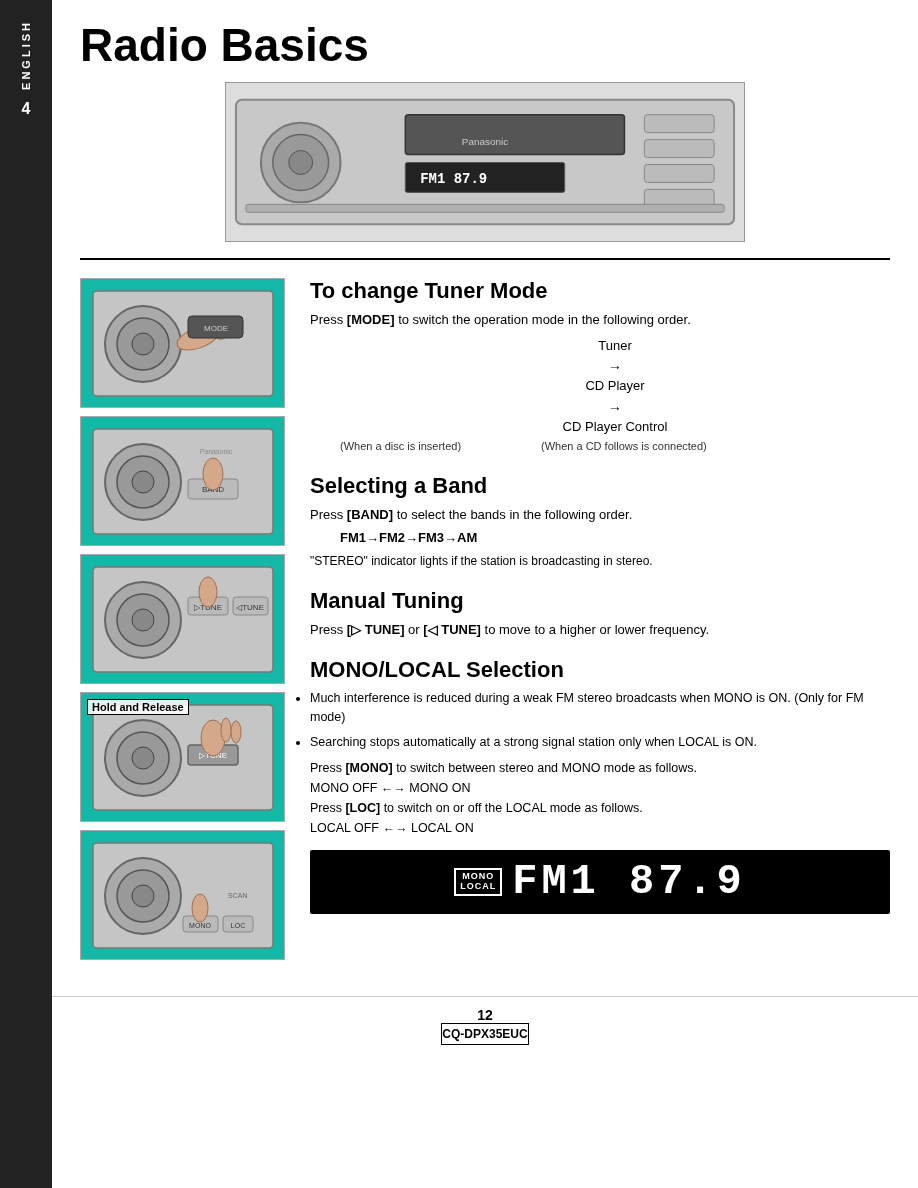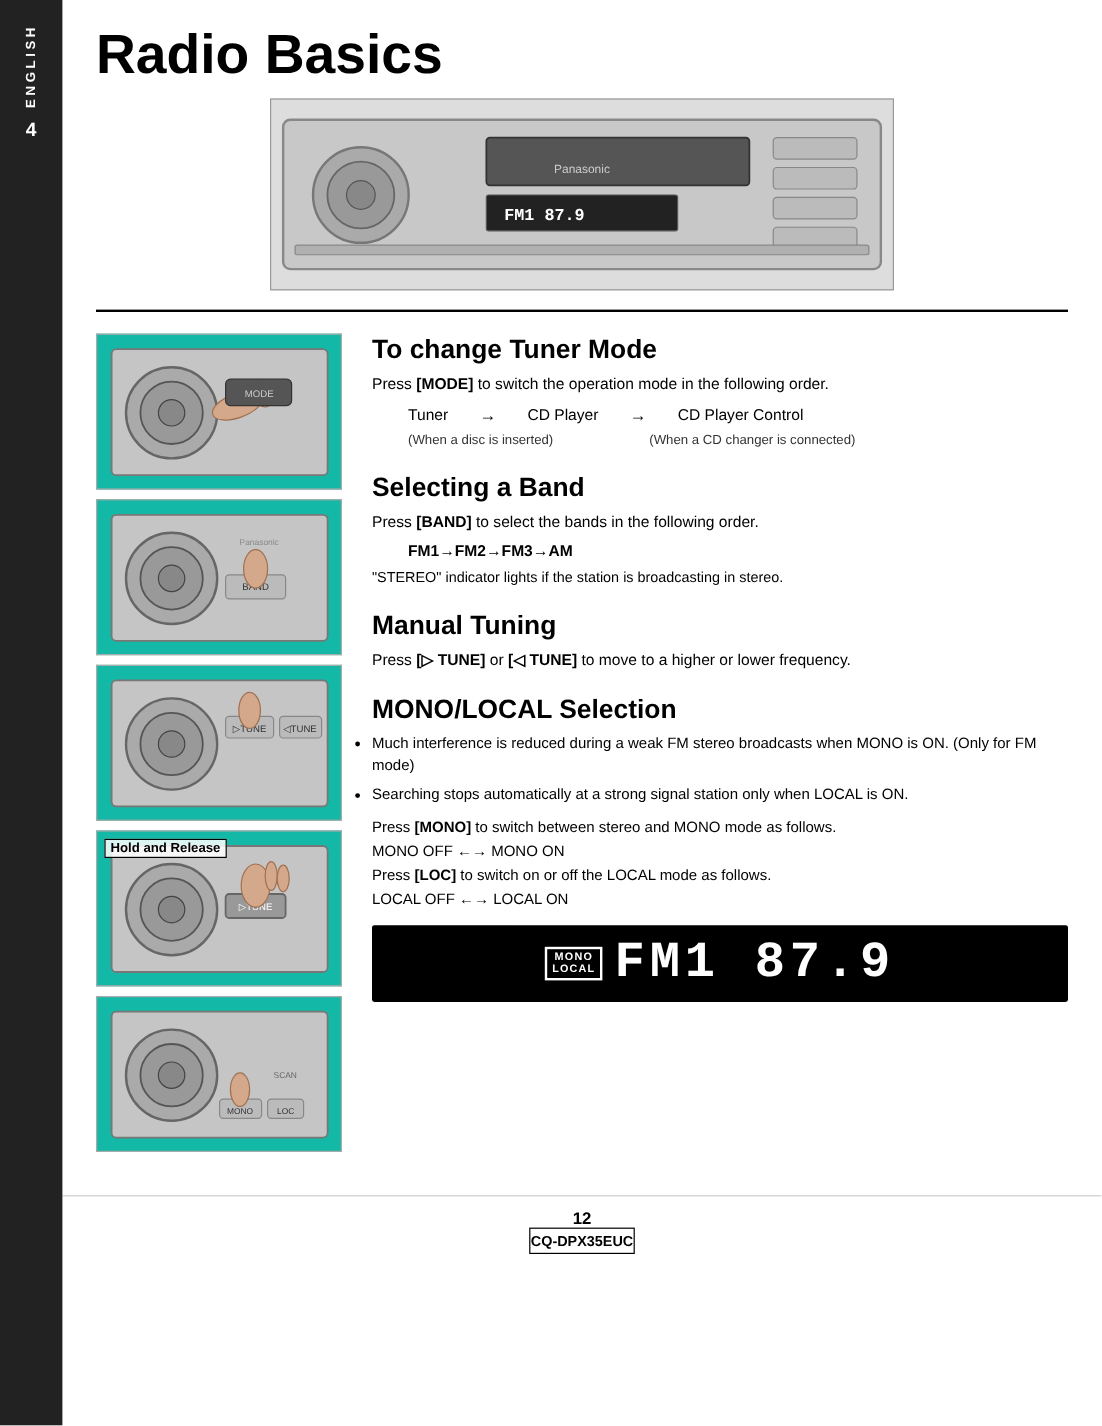--- a/index.html
+++ b/index.html
@@ -151,23 +151,24 @@
       color: #000;
     }
 
     .section-body .key {
       font-weight: bold;
     }
 
     .tuner-mode-row {
       display: flex;
       align-items: center;
-      gap: 26px;
+      gap: 0;
       margin: 6px 0 2px 30px;
       font-size: 13px;
+      flex-direction: column;
     }
     .tuner-mode-arrow {
       font-size: 14px;
     }
     .tuner-mode-sub {
       display: flex;
       margin-left: 30px;
       font-size: 11px;
       color: #333;
       gap: 80px;
@@ -389,21 +390,21 @@
           <p>Press <span class="key">[MODE]</span> to switch the operation mode in the following order.</p>
           <div class="tuner-mode-row">
             <span>Tuner</span>
             <span class="tuner-mode-arrow">→</span>
             <span>CD Player</span>
             <span class="tuner-mode-arrow">→</span>
             <span>CD Player Control</span>
           </div>
           <div class="tuner-mode-sub">
             <span>(When a disc is inserted)</span>
-            <span>(When a CD changer is connected)</span>
+            <span>(When a CD follows is connected)</span>
           </div>
         </div>
       </div>
 
       <div class="section">
         <h2 class="section-title">Selecting a Band</h2>
         <div class="section-body">
           <p>Press <span class="key">[BAND]</span> to select the bands in the following order.</p>
           <div class="band-sequence">FM1→FM2→FM3→AM</div>
           <p class="stereo-note">"STEREO" indicator lights if the station is broadcasting in stereo.</p>

